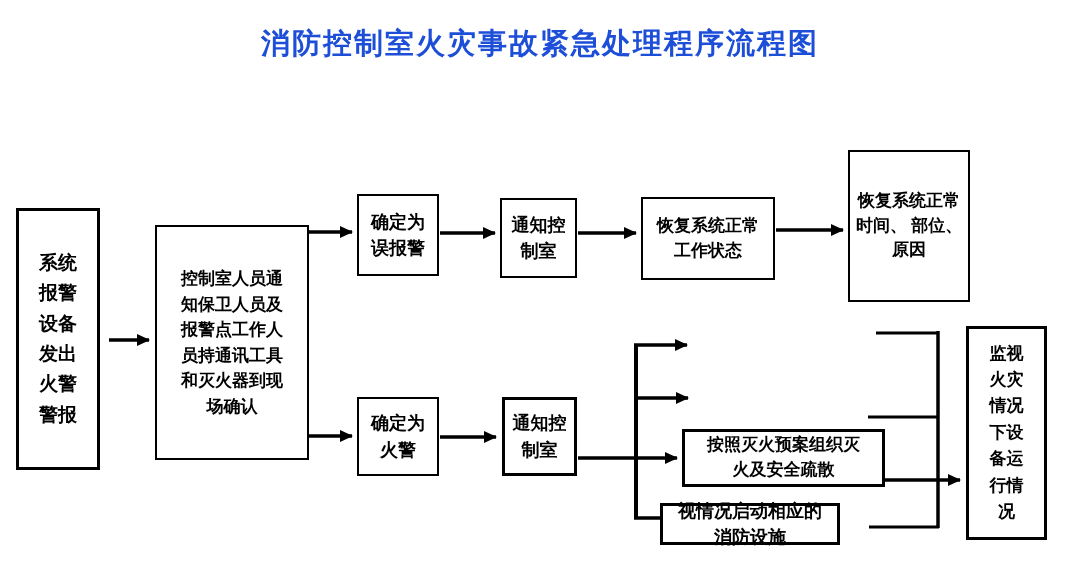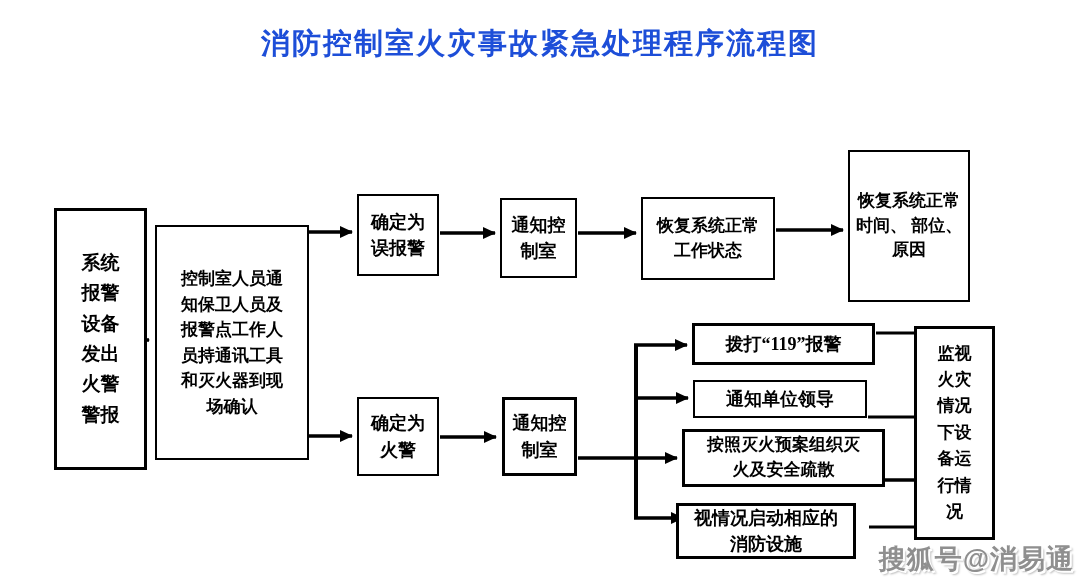--- a/index.html
+++ b/index.html
@@ -24,33 +24,33 @@
     background:#fff;
     display:flex;align-items:center;justify-content:center;
     text-align:center;
     white-space:pre-line;
     font-weight:bold;
     font-size:17px;
     line-height:1.45;
     box-sizing:border-box;
   }
   
-  .n-system   {left:16px;  top:208px; width:93px;  height:262px; border-width:3px; font-size:19px; line-height:1.6;margin-left:38px;}
+  .n-system   {left:16px;  top:208px; width:84px;  height:262px; border-width:3px; font-size:19px; line-height:1.6;}
   .n-confirm  {left:155px; top:225px; width:154px; height:235px; border-width:2px; line-height:1.5;}
   .n-false    {left:357px; top:194px; width:82px;  height:82px;  font-size:18px;}
   .n-notify-t {left:500px; top:198px; width:77px;  height:80px;  font-size:18px;}
   .n-restore  {left:641px; top:197px; width:134px; height:83px;}
   .n-record   {left:848px; top:150px; width:122px; height:152px;}
   .n-fire     {left:357px; top:397px; width:82px;  height:79px;  font-size:18px;}
   .n-notify-b {left:502px; top:397px; width:75px;  height:79px;  font-size:18px; border-width:3px;}
   .n-call119  {left:692px; top:323px; width:183px; height:42px;  border-width:3px; font-size:18px;}
   .n-leaders  {left:693px; top:380px; width:174px; height:38px;  font-size:18px;}
   .n-organize {left:682px; top:429px; width:203px; height:58px;  border-width:3px;}
-  .n-activate {left:676px; top:503px; width:180px; height:56px;  border-width:3px; font-size:18px;}
-  .n-monitor  {left:914px; top:326px; width:81px;  height:214px; border-width:3px; line-height:1.55;text-align:center;}
+  .n-activate {left:660px; top:503px; width:180px; height:42px;  border-width:3px; font-size:18px;}
+  .n-monitor  {left:966px; top:326px; width:81px;  height:214px; border-width:3px; line-height:1.55;text-align:center;}
   #connectors{position:absolute;left:0;top:0;pointer-events:none;}
   #watermark{
     position:absolute;right:6px;top:541px;
     font-size:27px;font-weight:bold;
     color:#8f8f8f;
     text-shadow:2px 2px 0 #ffffff, 3px 3px 2px rgba(0,0,0,0.25);
     letter-spacing:1px;
     font-family:"Liberation Sans","DejaVu Sans",sans-serif;
   }
 </style>
@@ -107,29 +107,26 @@
 制室</div>
   <div class="node n-restore">恢复系统正常
 工作状态</div>
   <div class="node n-record">恢复系统正常
 时间、 部位、
 原因</div>
   <div class="node n-fire">确定为
 火警</div>
   <div class="node n-notify-b">通知控
 制室</div>
-  <div class="node n-call119">拨打“119”报警</div>
-  <div class="node n-leaders">通知单位领导</div>
   <div class="node n-organize">按照灭火预案组织灭
 火及安全疏散</div>
   <div class="node n-activate">视情况启动相应的
 消防设施</div>
   <div class="node n-monitor">监视
 火灾
 情况
 下设
 备运
 行情
 况</div>
 
-  <div id="watermark">搜狐号@消易通</div>
 
 </div>
 
 </body></html>

